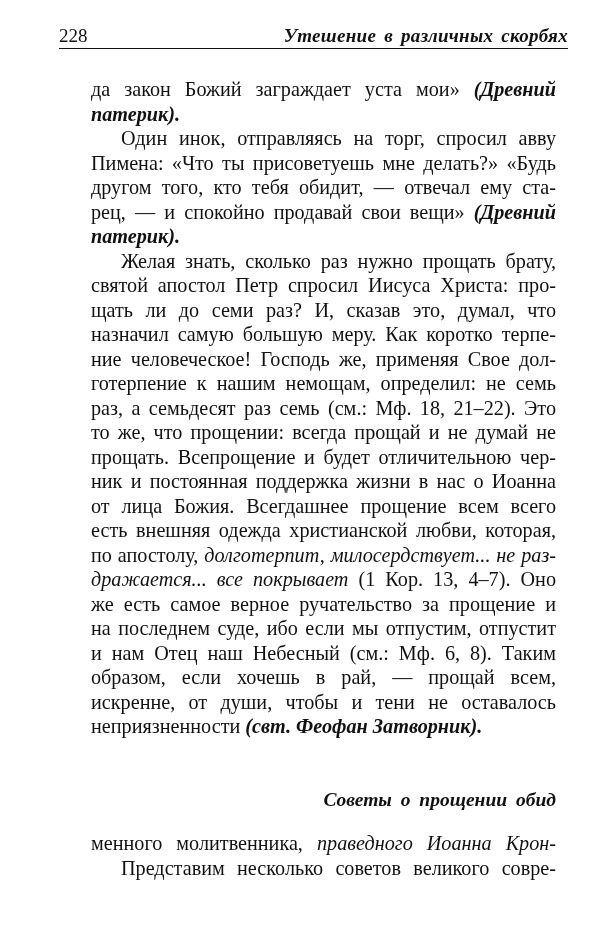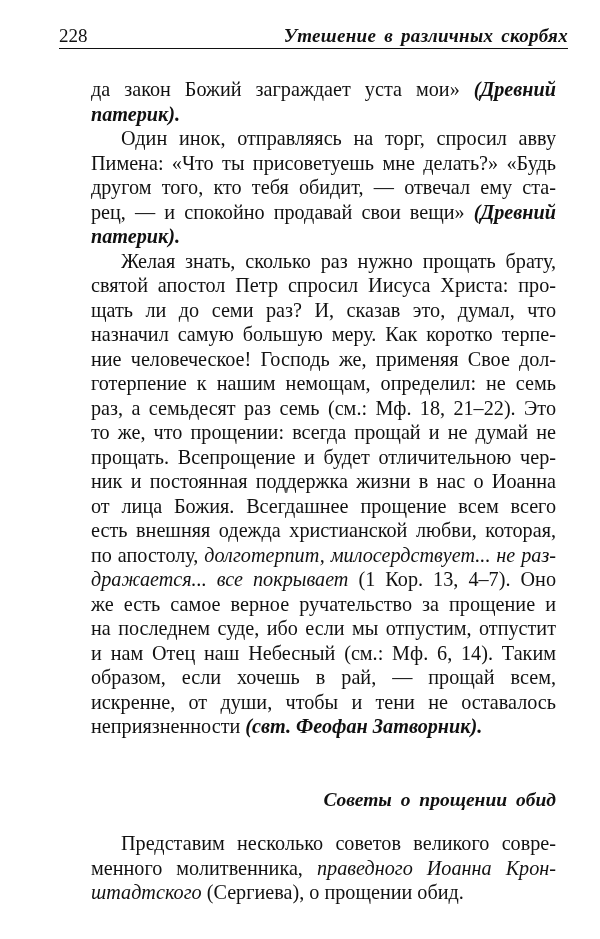--- a/index.html
+++ b/index.html
@@ -126,29 +126,28 @@
         <span class="line"><span>раз, а семьдесят раз семь (см.: Мф. 18, 21–22). Это</span></span>
         <span class="line"><span>то же, что прощении: всегда прощай и не думай не</span></span>
         <span class="line"><span>прощать. Всепрощение и будет отличительною чер-</span></span>
         <span class="line"><span>ник и постоянная поддержка жизни в нас о Иоанна</span></span>
         <span class="line"><span>от лица Божия. Всегдашнее прощение всем всего</span></span>
         <span class="line"><span>есть внешняя одежда христианской любви, которая,</span></span>
         <span class="line"><span>по апостолу, </span><span class="it">долготерпит, милосердствует... не раз-</span></span>
         <span class="line"><span class="it">дражается... все покрывает</span><span> (1 Кор. 13, 4–7). Оно</span></span>
         <span class="line"><span>же есть самое верное ручательство за прощение и</span></span>
         <span class="line"><span>на последнем суде, ибо если мы отпустим, отпустит</span></span>
-        <span class="line"><span>и нам Отец наш Небесный (см.: Мф. 6, 14). Таким</span></span>
+        <span class="line"><span>и нам Отец наш Небесный (см.: Мф. 6, 8). Таким</span></span>
         <span class="line"><span>образом, если хочешь в рай, — прощай всем,</span></span>
         <span class="line"><span>искренне, от души, чтобы и тени не оставалось</span></span>
         <span class="line last"><span>неприязненности </span><span class="bi">(свт. Феофан Затворник).</span></span>
       </div>
     </div>
 
   <div class="section-heading">Советы о прощении обид</div>
 
   <div class="body-text-2" id="body-section">
       <div>
+        <span class="line"><span>менного молитвенника, </span><span class="it">праведного Иоанна Крон-</span></span>
         <span class="line indent"><span>Представим несколько советов великого совре-</span></span>
-        <span class="line"><span>менного молитвенника, </span><span class="it">праведного Иоанна Крон-</span></span>
-        <span class="line last"><span class="it">штадтского</span><span> (Сергиева), о прощении обид.</span></span>
       </div>
     </div>
 </div>
 
 </body></html>

